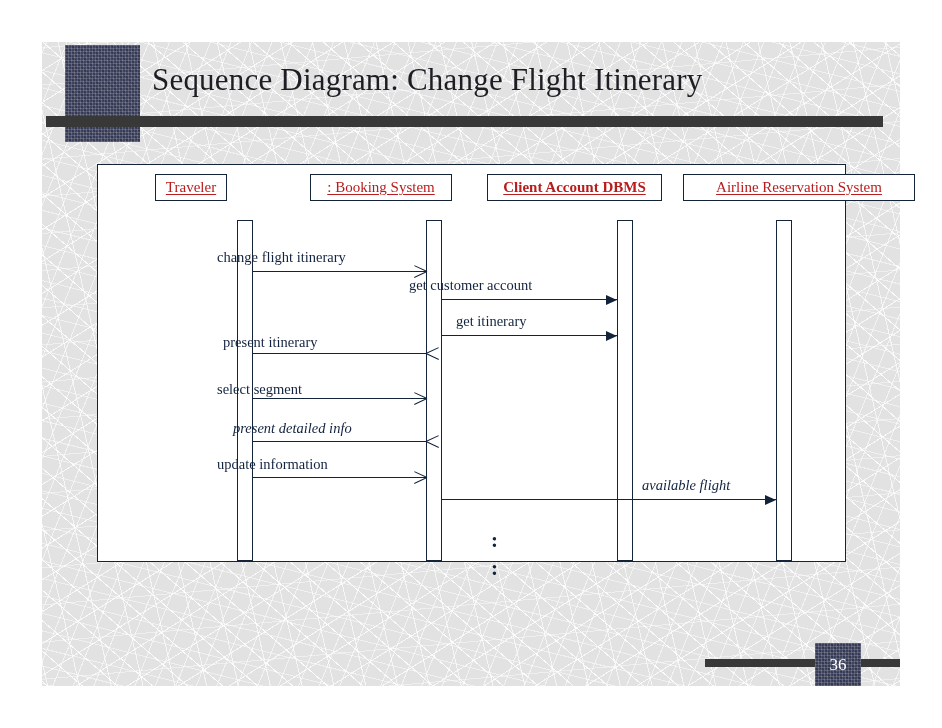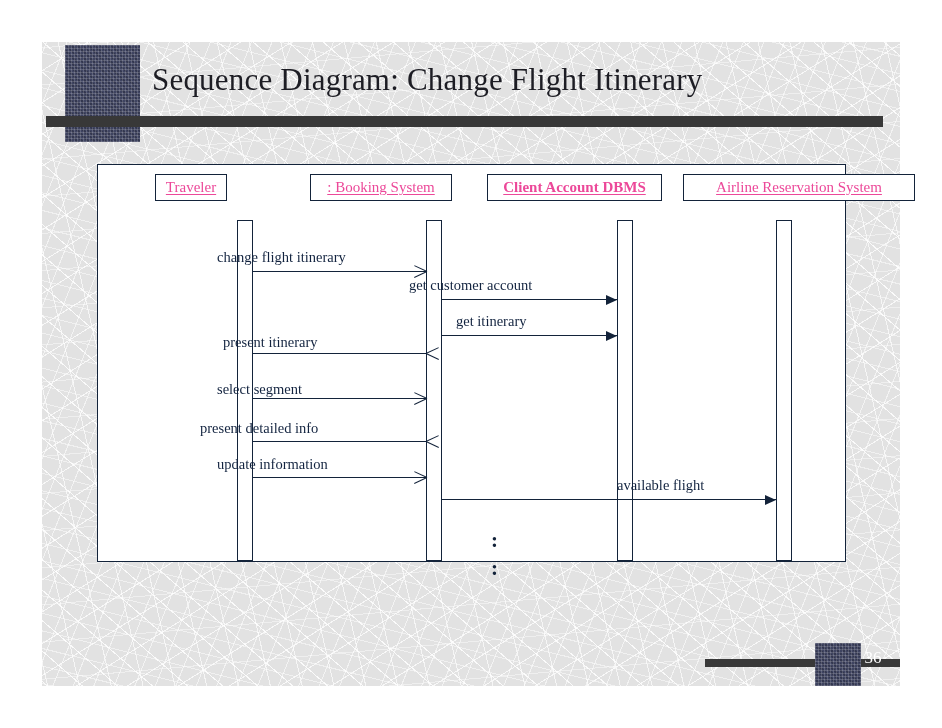--- a/index.html
+++ b/index.html
@@ -54,21 +54,21 @@
     position:absolute;
     border:1px solid #13233a;
     background:#ffffff;
     height:27px;
     display:flex; align-items:center; justify-content:center;
     box-sizing:border-box;
   }
   .obj-box span{
     text-decoration:underline;
     text-underline-offset:2px;
-    color:#ec4899;
+    color:#b91c1c;
     font-size:15px;
     white-space:nowrap;
   }
   .obj-box.bold span{ font-weight:bold; }
 
   .lifeline{
     position:absolute; width:1px; background:#13233a;
   }
   .activation{
     position:absolute; background:#ffffff;
@@ -110,23 +110,23 @@
   #footer-text{
     position:absolute; left:316px; top:610px;
     font-size:16px; color:#1f2a44; white-space:nowrap;
   }
   #footer-bar{
     position:absolute; left:663px; top:617px; width:195px; height:8px;
     background:#383838;
   }
   #page-square{ left:773px; top:601px; width:46px; height:43px; }
   #page-num{
-    position:absolute; left:773px; top:601px; width:46px; height:29px;
+    position:absolute; left:773px; top:601px; width:46px; height:43px;
     display:flex; align-items:center; justify-content:center;
-    color:#ffffff; font-size:17px;padding-left:35px;
+    color:#ffffff; font-size:17px;
   }
 </style>
 </head>
 <body>
 
 <div id="slide">
 
   <div id="header-block" class="deco-block"></div>
   <div id="header-bar"></div>
   <div id="title">Sequence Diagram: Change Flight Itinerary</div>
@@ -175,30 +175,30 @@
         <div class="head-open right" style="left: 315px; top: 225px;">
           <i></i>
           <i></i>
         </div>
         <div class="msg-label" style="left: 119px; top: 216px;">select segment</div>
         <div class="msg" style="left: 155px; top: 276px; width: 173px;"></div>
         <div class="head-open left" style="left: 328px; top: 268px;">
           <i></i>
           <i></i>
         </div>
-        <div class="msg-label" style="left: 102px; top: 255px;">present detailed info</div>
+        <div class="msg-label" style="left: 135px; top: 255px; font-style: italic;">present detailed info</div>
         <div class="msg" style="left: 155px; top: 312px; width: 173px;"></div>
         <div class="head-open right" style="left: 315px; top: 304px;">
           <i></i>
           <i></i>
         </div>
         <div class="msg-label" style="left: 119px; top: 291px;">update information</div>
         <div class="msg" style="left: 344px; top: 334px; width: 334px;"></div>
         <div class="head-solid right" style="left: 667px; top: 330px;"></div>
-        <div class="msg-label" style="left: 519px; top: 312px;">available flight</div>
+        <div class="msg-label" style="left: 544px; top: 312px; font-style: italic;">available flight</div>
         <div class="ellipsis" style="left: 393px; top: 368px;">:</div>
         <div class="ellipsis" style="left: 393px; top: 396px;">:</div>
       </div>
   </div>
 
   <div id="footer-bar"></div>
   <div id="page-square" class="deco-block"></div>
   <div id="page-num">36</div>
 
 </div>

